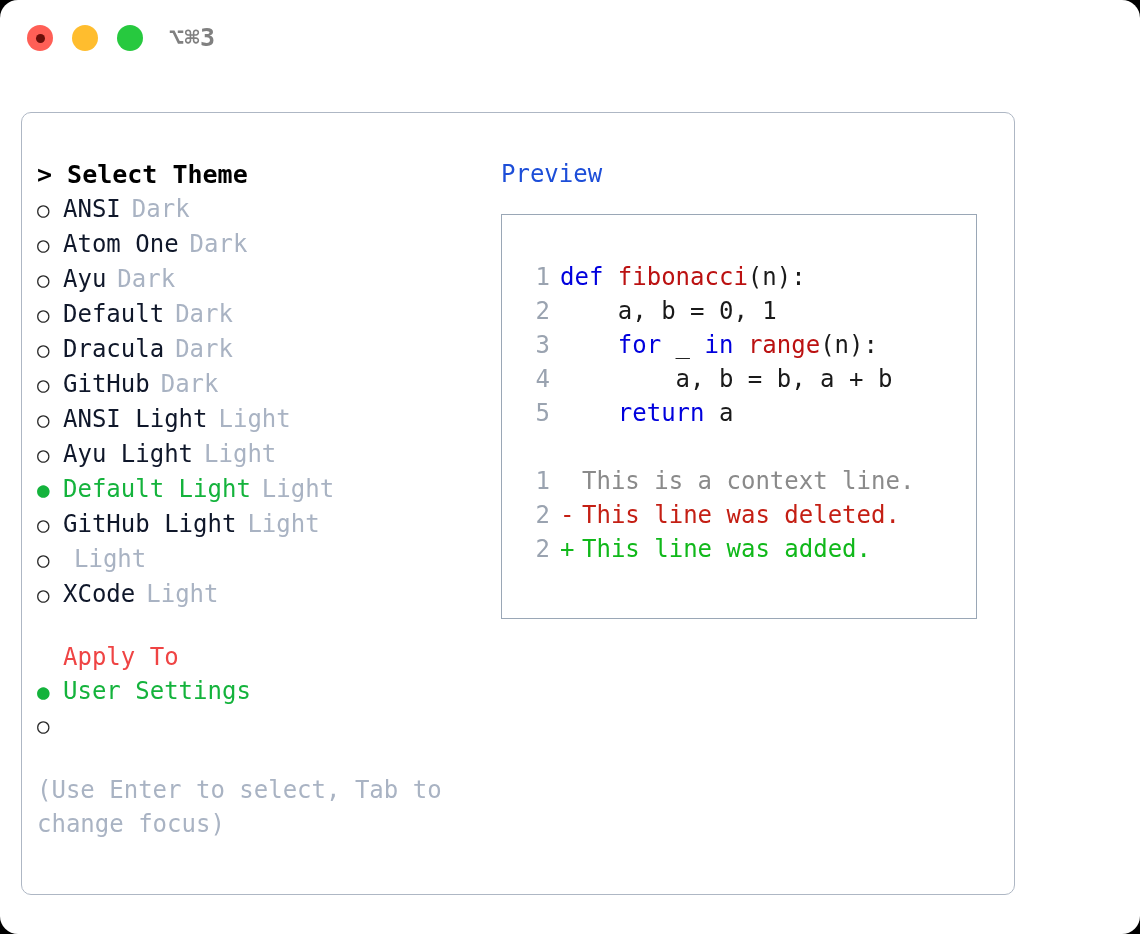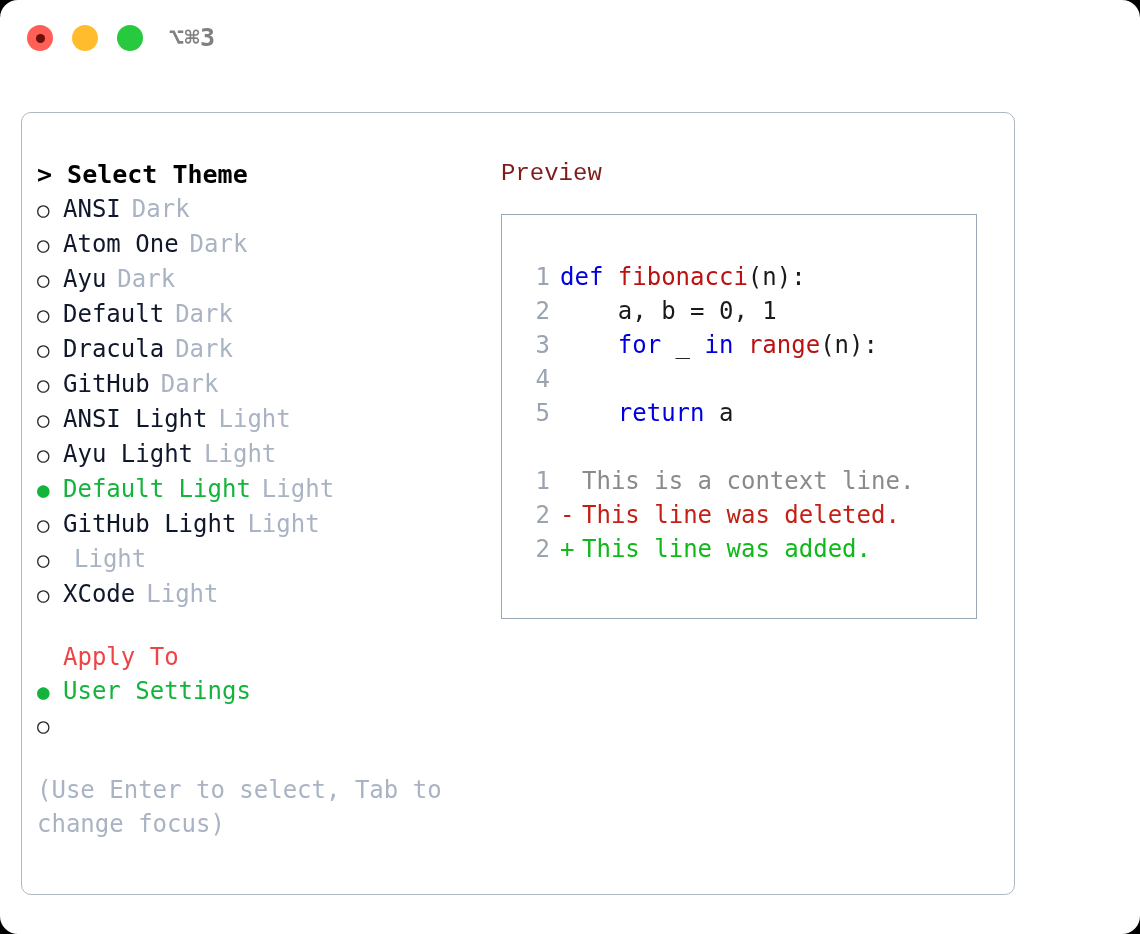--- a/index.html
+++ b/index.html
@@ -136,24 +136,23 @@
   }
 
   
   #right-col {
     position: absolute;
     left: 479px; top: 45px;
     width: 500px;
   }
   #preview-title {
     font-size: 24px;
-    color: #7f1d1d;
+    color: #1d4ed8;
     line-height: 32px;
     white-space: pre;
-    font-family: Liberation Mono, monospace;
   }
   #preview-box {
     margin-top: 24px;
     width: 476px;
     height: 405px;
     border: 1.5px solid #9aa7b6;
     box-sizing: border-box;
     background: #ffffff;
     position: relative;
   }
@@ -234,21 +233,21 @@
     </div>
 
     <div id="right-col">
       <div id="preview-title">Preview</div>
       <div id="preview-box">
         <div id="code-area">
           <div id="code-lines">
               <div class="code-line"><span class="lineno">1</span><span class="kw">def </span><span class="fn">fibonacci</span><span class="code-text">(n):</span></div>
               <div class="code-line"><span class="lineno">2</span><span class="code-text">    a, b = 0, 1</span></div>
               <div class="code-line"><span class="lineno">3</span><span class="code-text">    </span><span class="kw">for</span><span class="code-text"> _ </span><span class="kw">in</span><span class="code-text"> </span><span class="bi">range</span><span class="code-text">(n):</span></div>
-              <div class="code-line"><span class="lineno">4</span></div>
+              <div class="code-line"><span class="lineno">4</span><span class="code-text">        a, b = b, a + b</span></div>
               <div class="code-line"><span class="lineno">5</span><span class="code-text">    </span><span class="kw">return</span><span class="code-text"> a</span></div>
             </div>
           <div class="diff-gap"></div>
           <div id="diff-lines">
               <div class="diff-line"><span class="lineno">1</span><span class="diff-mark d-ctx"> </span><span class="d-ctx">This is a context line.</span></div>
               <div class="diff-line"><span class="lineno">2</span><span class="diff-mark d-del">-</span><span class="d-del">This line was deleted.</span></div>
               <div class="diff-line"><span class="lineno">2</span><span class="diff-mark d-add">+</span><span class="d-add">This line was added.</span></div>
             </div>
         </div>
       </div>

